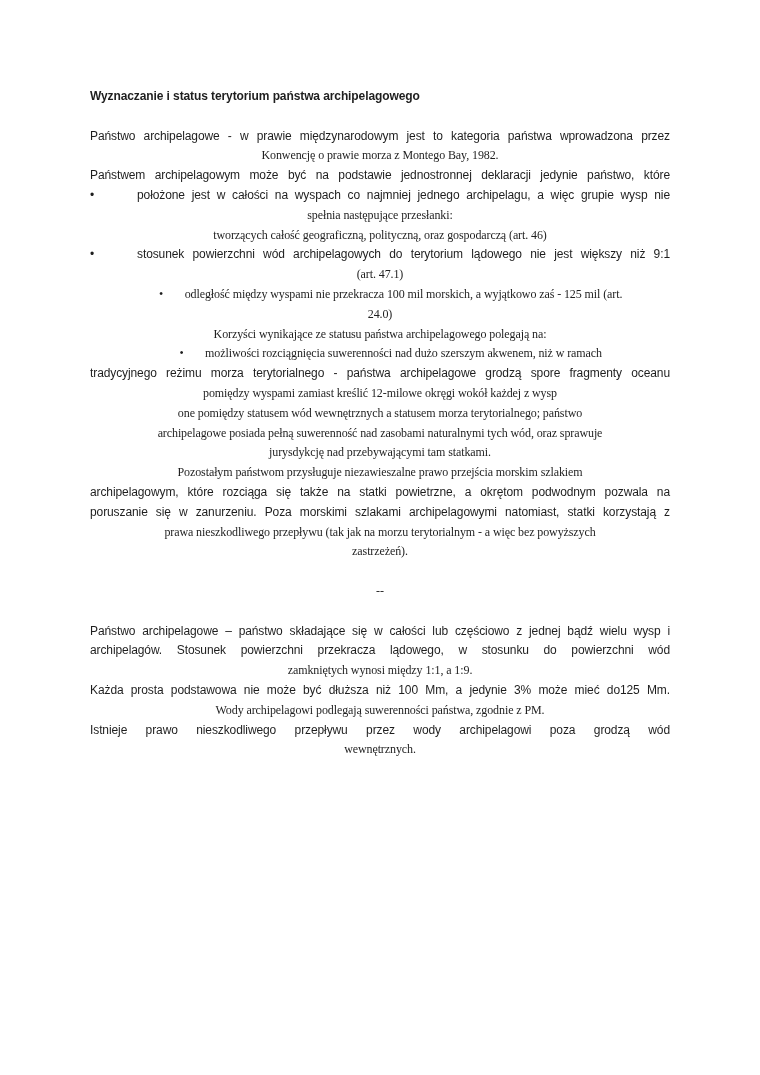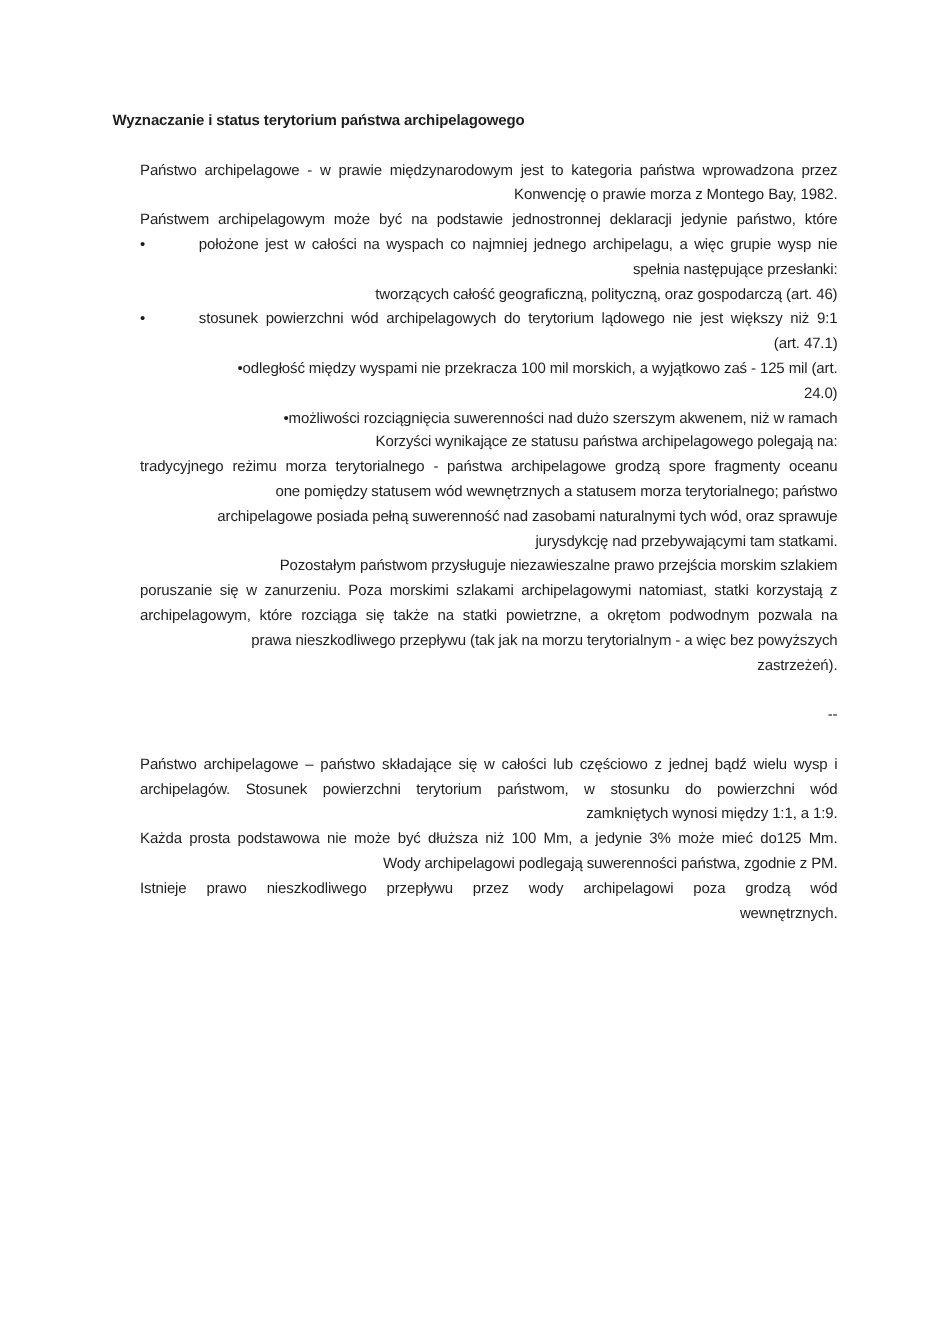--- a/index.html
+++ b/index.html
@@ -25,28 +25,28 @@
     font-size: 12px;
     letter-spacing: -0.1px;
     overflow: visible;
   }
   .title {
     font-weight: bold;
     white-space: nowrap;
   }
   .left {
     white-space: nowrap;
-    text-align: right;
+    text-align: center;
+    font-family: Liberation Serif, serif;
   }
   .fill {
     white-space: normal;
     text-align: justify;
     text-align-last: justify;
     text-justify: inter-word;
-    margin-left: 22px;
   }
   .blank {  }
   .bullet-marker {
     display: inline-block;
     width: 47px;
   }
 </style>
 </head>
 <body>
 
@@ -57,35 +57,36 @@
       <div class="line fill">Państwo archipelagowe - w prawie międzynarodowym jest to kategoria państwa wprowadzona przez</div>
       <div class="line left">Konwencję o prawie morza z Montego Bay, 1982.</div>
       <div class="line fill">Państwem archipelagowym może być na podstawie jednostronnej deklaracji jedynie państwo, które</div>
       <div class="line fill"><span class="bullet-marker">•</span>położone jest w całości na wyspach co najmniej jednego archipelagu, a więc grupie wysp nie</div>
       <div class="line left">spełnia następujące przesłanki:</div>
       <div class="line left">tworzących całość geograficzną, polityczną, oraz gospodarczą (art. 46)</div>
       <div class="line fill"><span class="bullet-marker">•</span>stosunek powierzchni wód archipelagowych do terytorium lądowego nie jest większy niż 9:1</div>
       <div class="line left">(art. 47.1)</div>
       <div class="line left"><span class="bullet-marker">•</span>odległość między wyspami nie przekracza 100 mil morskich, a wyjątkowo zaś - 125 mil (art.</div>
       <div class="line left">24.0)</div>
+      <div class="line left">Korzyści wynikające ze statusu państwa archipelagowego polegają na:</div>
       <div class="line left"><span class="bullet-marker">•</span>możliwości rozciągnięcia suwerenności nad dużo szerszym akwenem, niż w ramach</div>
-      <div class="line left">Korzyści wynikające ze statusu państwa archipelagowego polegają na:</div>
       <div class="line fill">tradycyjnego reżimu morza terytorialnego - państwa archipelagowe grodzą spore fragmenty oceanu</div>
+      <div class="line left">pomiędzy wyspami zamiast kreślić 12-milowe okręgi wokół każdej z wysp</div>
       <div class="line left">one pomiędzy statusem wód wewnętrznych a statusem morza terytorialnego; państwo</div>
       <div class="line left">archipelagowe posiada pełną suwerenność nad zasobami naturalnymi tych wód, oraz sprawuje</div>
       <div class="line left">jurysdykcję nad przebywającymi tam statkami.</div>
       <div class="line left">Pozostałym państwom przysługuje niezawieszalne prawo przejścia morskim szlakiem</div>
+      <div class="line fill">archipelagowym, które rozciąga się także na statki powietrzne, a okrętom podwodnym pozwala na</div>
       <div class="line fill">poruszanie się w zanurzeniu. Poza morskimi szlakami archipelagowymi natomiast, statki korzystają z</div>
-      <div class="line fill">archipelagowym, które rozciąga się także na statki powietrzne, a okrętom podwodnym pozwala na</div>
       <div class="line left">prawa nieszkodliwego przepływu (tak jak na morzu terytorialnym - a więc bez powyższych</div>
       <div class="line left">zastrzeżeń).</div>
       <div class="line blank"></div>
       <div class="line left">--</div>
       <div class="line blank"></div>
       <div class="line fill">Państwo archipelagowe – państwo składające się w całości lub częściowo z jednej bądź wielu wysp i</div>
-      <div class="line fill">archipelagów. Stosunek powierzchni terytorium państwom, w stosunku do powierzchni wód</div>
+      <div class="line fill">archipelagów. Stosunek powierzchni przekracza lądowego, w stosunku do powierzchni wód</div>
       <div class="line left">zamkniętych wynosi między 1:1, a 1:9.</div>
       <div class="line fill">Każda prosta podstawowa nie może być dłuższa niż 100 Mm, a jedynie 3% może mieć do125 Mm.</div>
       <div class="line left">Wody archipelagowi podlegają suwerenności państwa, zgodnie z PM.</div>
       <div class="line fill">Istnieje prawo nieszkodliwego przepływu przez wody archipelagowi poza grodzą wód</div>
       <div class="line left">wewnętrznych.</div>
     </div>
 </div>
 
 </body></html>

